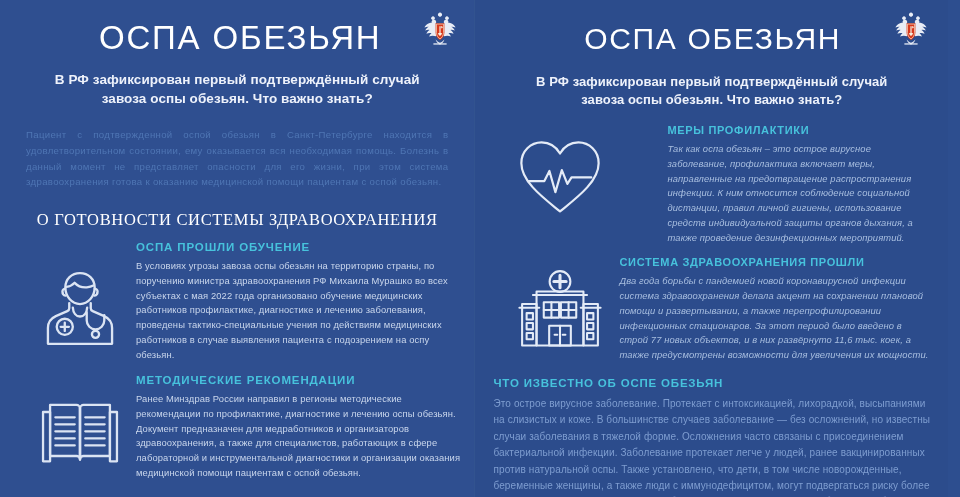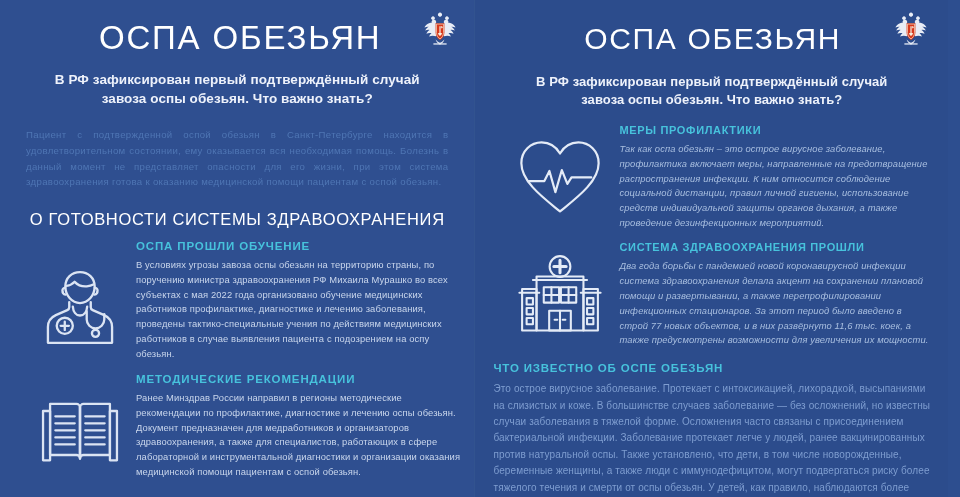--- a/index.html
+++ b/index.html
@@ -40,21 +40,21 @@
   
   .intro{
     color:#4f76b4;font-size:9.6px;line-height:1.63;
     text-align:justify;letter-spacing:.035em;
     margin:19px 26px 0 26px;
   }
 
   
   .section-title{
     color:#ffffff;font-size:16.5px;font-weight:400;letter-spacing:.04em;
-    text-align:center;margin:20px 0 0 0;white-space:nowrap;
+    text-align:center;margin:20px 0 0 0;white-space:nowrap;font-family:Liberation Serif, serif;
   }
 
   
   .block{display:flex;align-items:flex-start;}
   .block-left{margin:11px 0 0 0;padding:0 14px 0 24px;}
   .block-right{margin:0;padding:0 16px 0 26px;}
 
   .icon-col{flex:0 0 auto;display:flex;align-items:flex-start;justify-content:center;}
   .icon-col svg{display:block;}
   .icon-doctor{width:112px;padding-top:24px;}
@@ -185,21 +185,21 @@
           <path d="M20.4 17.3h1.2v6.6h-1.2z"></path>
           <path d="M19.1 23.9h3.8c0 1.5-.9 2.5-1.9 2.9-1-.4-1.9-1.4-1.9-2.9z"></path>
           <path d="M21.6 17.4c1-.5 2-.1 2.1.8.1.7-.5 1.2-1.3 1.1-.5-.1-.7-.4-.6-.7.1-.3.4-.3.6-.2.3.1.4-.2.1-.4-.4-.3-.9-.4-.9-.6z"></path>
         </g>
       </svg>
     </div>
 
     <h1 class="headline headline-right">ОСПА ОБЕЗЬЯН</h1>
     <p class="subhead subhead-right">В РФ зафиксирован первый подтверждённый случай завоза оспы обезьян. Что важно знать?</p>
 
-    <div class="block block-right" style="margin-top:14px;">
+    <div class="block block-right" style="margin-top:14px;gap:48px;">
       <div class="icon-col icon-heart">
         <svg viewBox="0 0 100 92" width="92" height="85" fill="none" stroke="#e4ebf7" stroke-width="2.4" stroke-linecap="round" stroke-linejoin="round" aria-hidden="true">
           <path d="M50 84C33 70 8 52 8 31.5 8 18.5 18 9 30 9c8.2 0 15.6 4.6 20 12 4.4-7.4 11.8-12 20-12 12 0 22 9.5 22 22.5C92 52 67 70 50 84z"></path>
           <path d="M16 51h17l5.5-11L45 63l7-24 6 15 4.5-7H84"></path>
         </svg>
       </div>
       <div class="text-col">
         <div class="block-title sm">МЕРЫ ПРОФИЛАКТИКИ</div>
         <div class="block-body dim">Так как оспа обезьян – это острое вирусное заболевание, профилактика включает меры, направленные на предотвращение распространения инфекции. К ним относится соблюдение социальной дистанции, правил личной гигиены, использование средств индивидуальной защиты органов дыхания, а также проведение дезинфекционных мероприятий.</div>
       </div>

